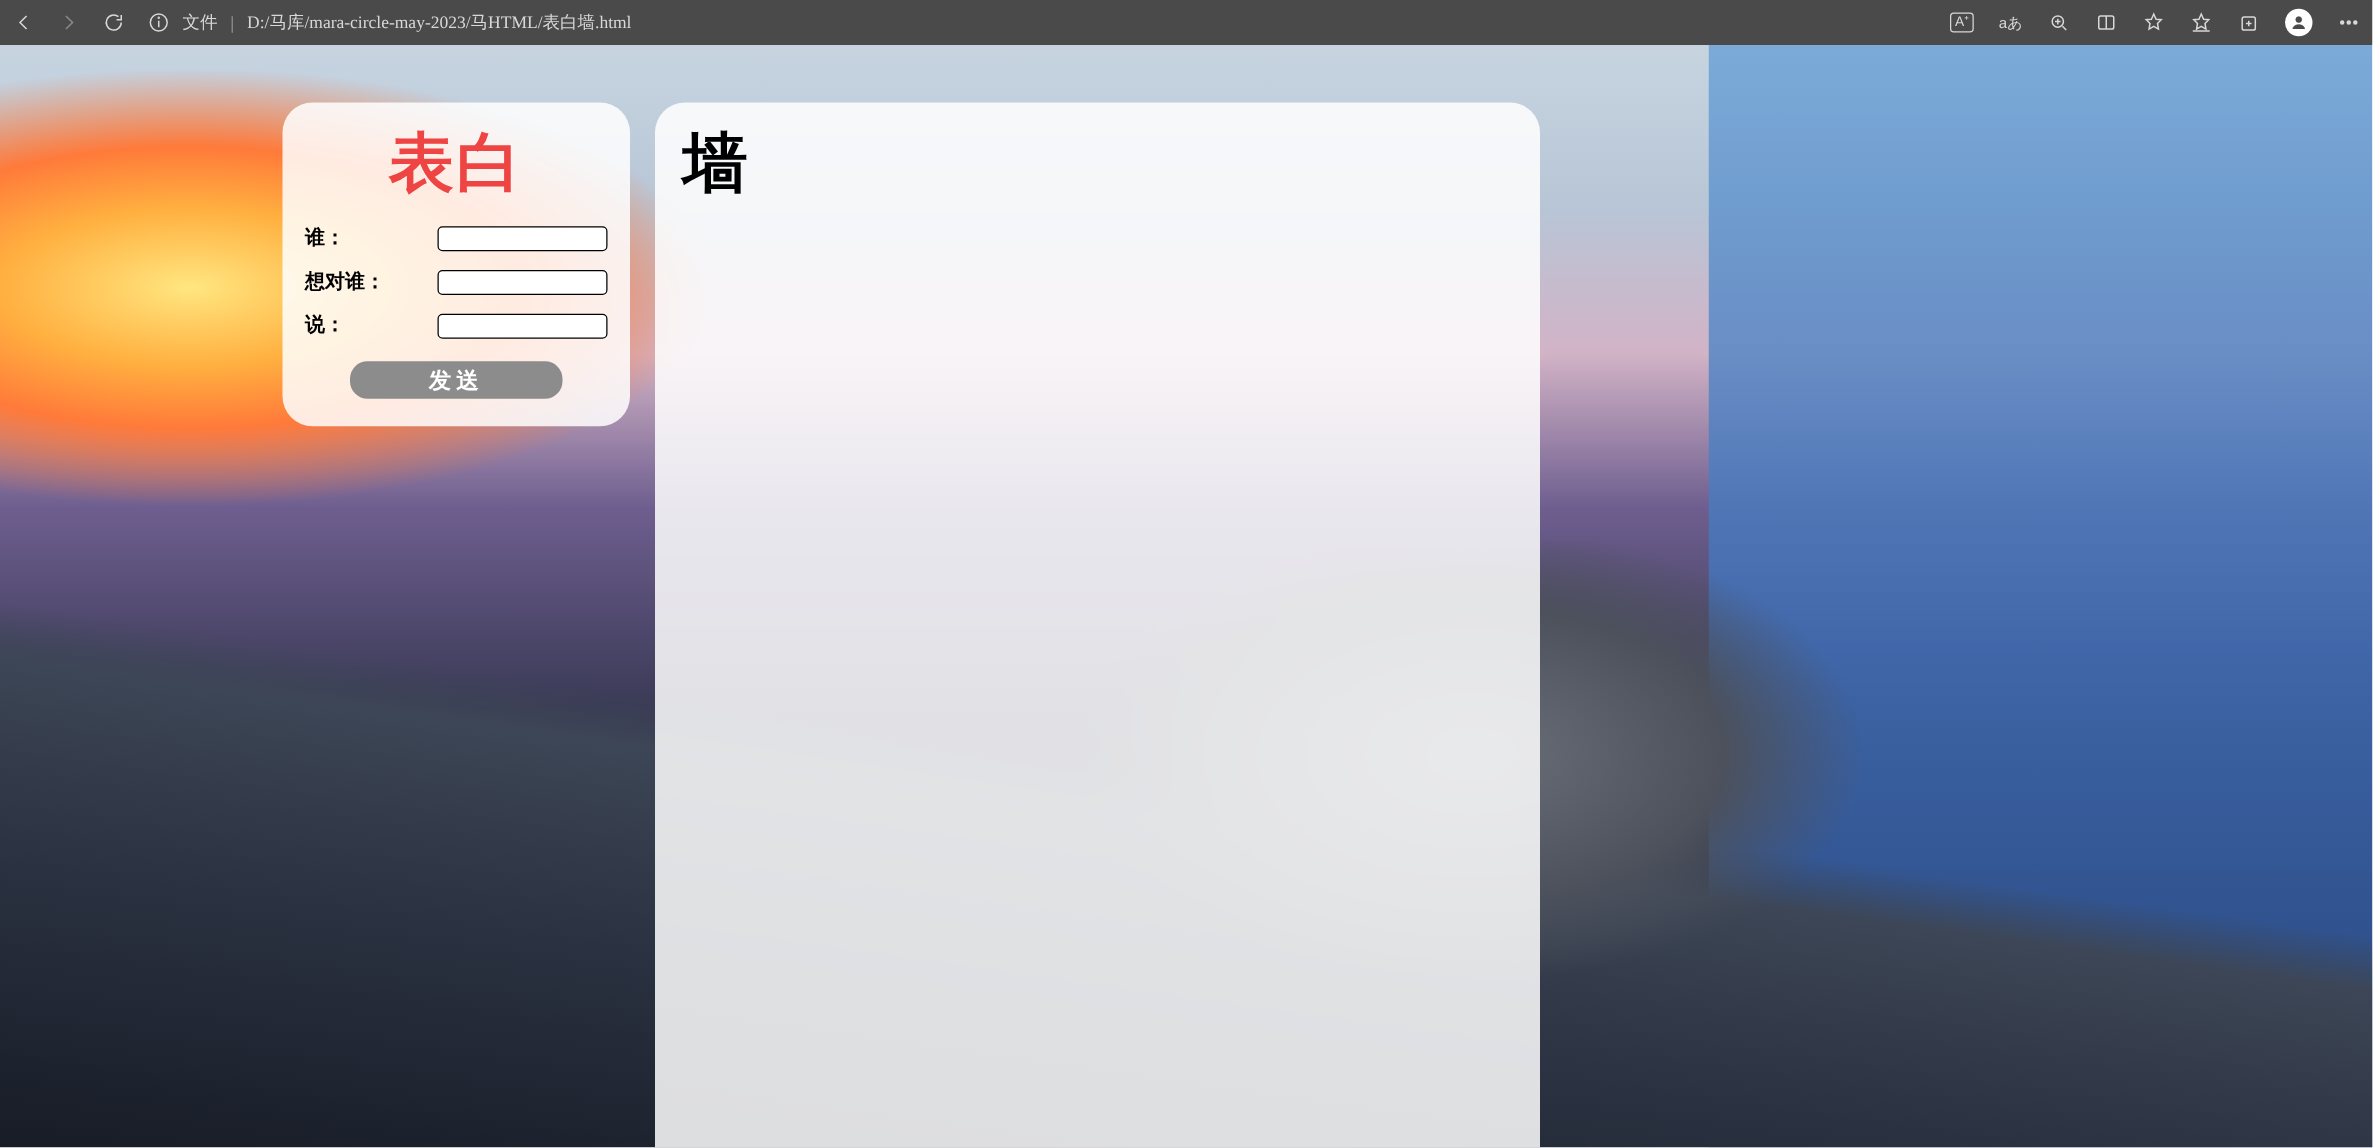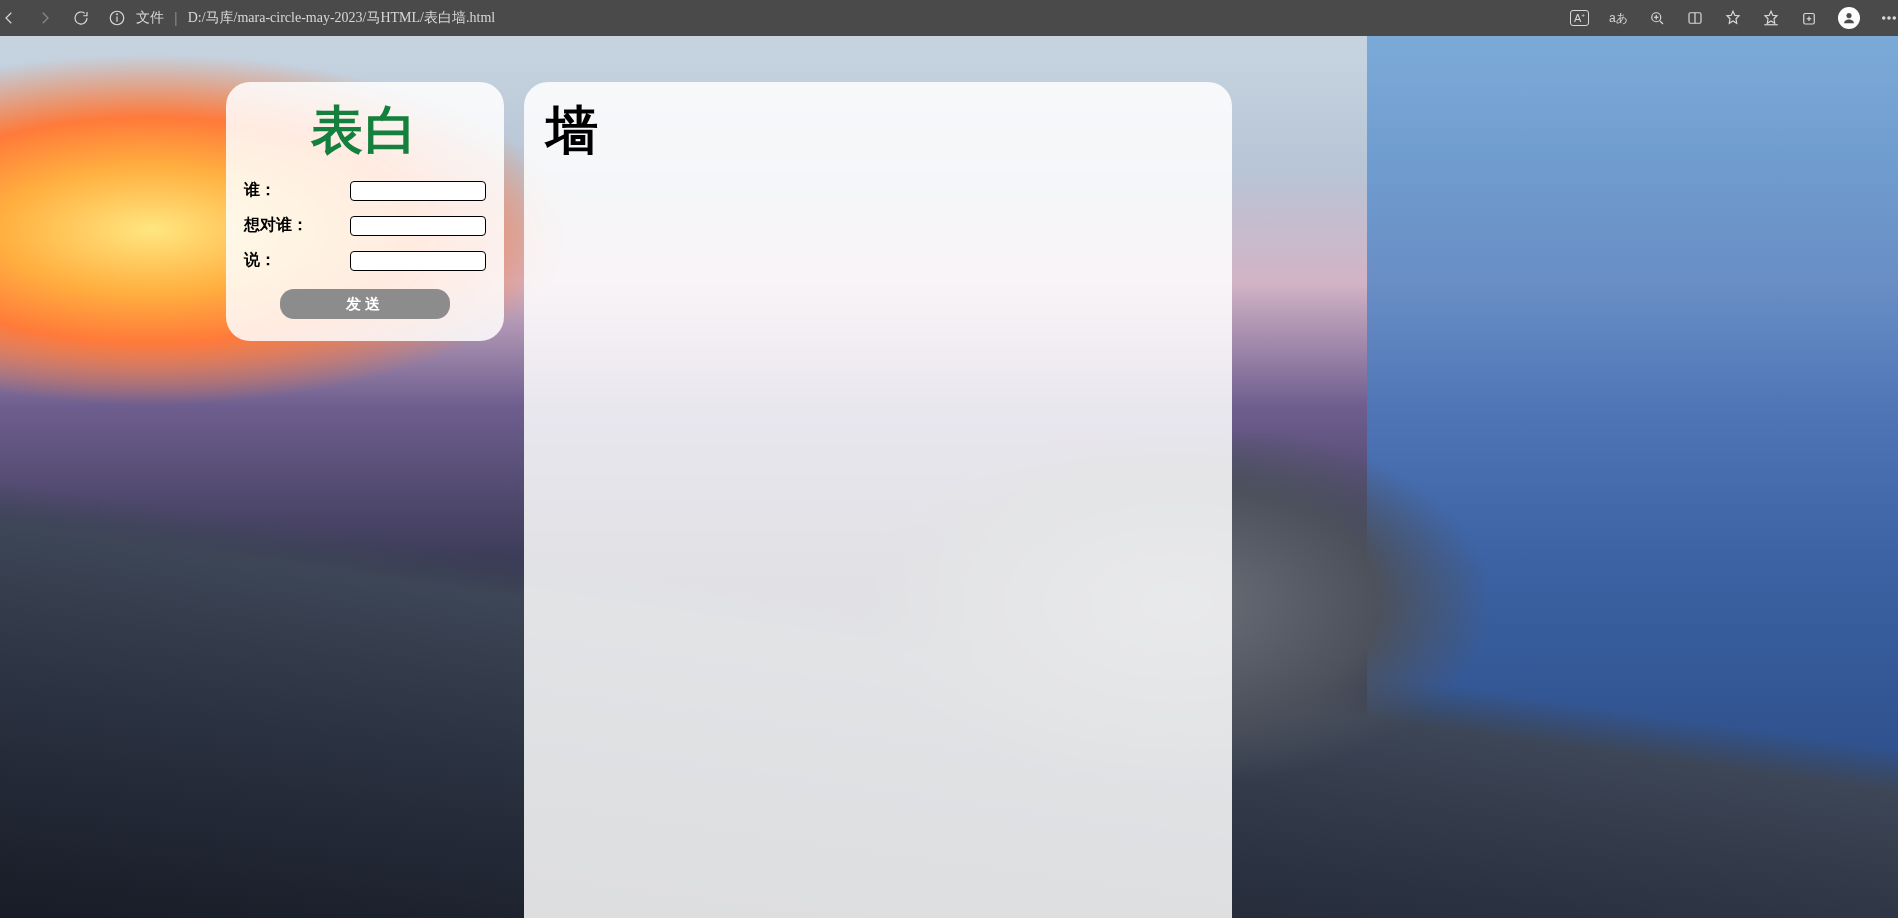--- a/index.html
+++ b/index.html
@@ -4,21 +4,21 @@
   <style>
     * { margin: 0; padding: 0; box-sizing: border-box; }
     html, body { width: 100%; height: 100%; font-family: "Microsoft YaHei", "PingFang SC", sans-serif; }
 
     
     .browser-bar {
       height: 36px;
       background: #4a4a4a;
       display: flex;
       align-items: center;
-      padding: 0 0;
+      padding: 0 10px;
       gap: 18px;
       color: #d8d8d8;
       font-size: 14px;
       user-select: none;
     }
     .bb-left { display: flex; align-items: center; gap: 18px; }
     .bb-icon { width: 18px; height: 18px; display: inline-flex; align-items: center; justify-content: center; flex-shrink: 0; }
     .bb-icon svg { width: 18px; height: 18px; stroke: #d8d8d8; fill: none; stroke-width: 1.6; }
     .bb-sep { color: #888; }
     .bb-url { display: flex; align-items: center; gap: 10px; flex: 1; min-width: 0; }
@@ -74,21 +74,21 @@
 
     .form-panel {
       width: 278px;
       padding: 14px 18px 22px;
       height: fit-content;
     }
     .form-title {
       font-size: 52px;
       font-weight: 900;
       text-align: center;
-      color: #15803d;
+      color: #ef4444;
       letter-spacing: 2px;
       margin-bottom: 6px;
     }
     .form-row {
       display: flex;
       align-items: center;
       justify-content: space-between;
       margin: 14px 0;
     }
     .form-label {
@@ -107,21 +107,21 @@
     }
     .send-btn {
       display: block;
       width: 170px;
       margin: 18px auto 0;
       height: 30px;
       border: none;
       border-radius: 14px;
       background: #8c8c8c;
       color: #fff;
-      font-size: 15px;
+      font-size: 18px;
       font-weight: 600;
       cursor: pointer;
       letter-spacing: 4px;
       text-align: center;
     }
 
     .wall-panel {
       width: 708px;
       height: calc(100% - 46px + 120px);
       padding: 14px 22px;

